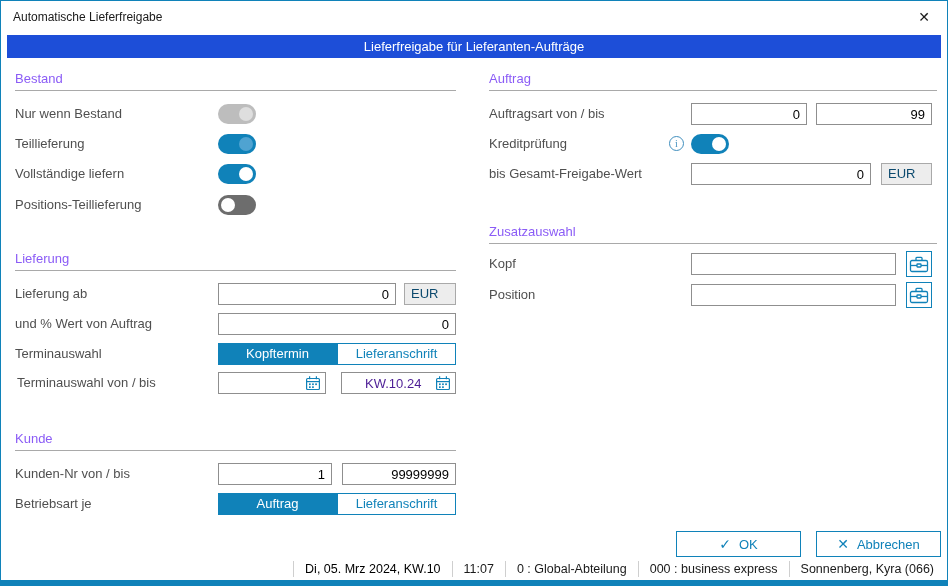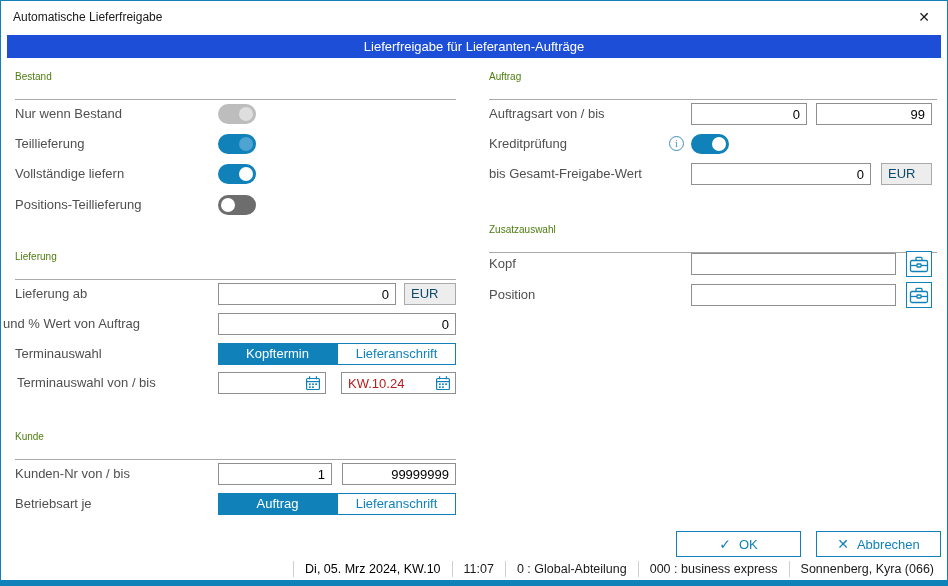--- a/index.html
+++ b/index.html
@@ -22,22 +22,22 @@
 
   
   .banner {
     position:absolute; left:6px; right:6px; top:34px; height:23px;
     background:#1d4ed8; color:#ffffff; font-size:13px;
     display:flex; align-items:center; justify-content:center;
   }
 
   
   .section-heading {
-    position:absolute; font-size:10px; color:#4d7c0f;
-    padding-bottom:17px; border-bottom:1px solid #a9a9a9;
+    position:absolute; font-size:13px; color:#8b5cf6;
+    padding-bottom:4px; border-bottom:1px solid #a9a9a9;
   }
   .lbl { position:absolute; font-size:13px; color:#4f4f4f; }
 
   
   .toggle { position:absolute; width:38px; height:20px; border-radius:10px; cursor:pointer; }
   .toggle .knob { position:absolute; top:3px; width:14px; height:14px; border-radius:50%; }
   .toggle[data-state="disabled-on"] { background:#bdbdbd; }
   .toggle[data-state="disabled-on"] .knob { right:3px; background:#dedede; }
   .toggle[data-state="on-alt"] { background:#1082b9; }
   .toggle[data-state="on-alt"] .knob { right:3px; background:#4fa3d1; }
@@ -53,21 +53,21 @@
     font-size:13px; color:#000; text-align:right; padding:0 6px; outline:none;
   }
   .unitbox {
     position:absolute; height:22px; border:1px solid #a9a9a9; background:#ededed;
     color:#0c4a6e; font-size:13px; line-height:20px; padding-left:6px;
   }
   .datefield {
     position:absolute; height:22px; border:1px solid #8f8f8f; background:#fff;
     display:flex; align-items:center; cursor:text;
   }
-  .datefield-text { flex:1; font-size:13px; color:#b91c1c; padding-left:6px; }
+  .datefield-text { flex:1; font-size:13px; color:#4c1d95; padding-left:6px;margin-left:17px; }
   .datefield svg { margin-right:4px; cursor:pointer; }
 
   
   .seg { position:absolute; display:flex; height:22px; }
   .seg-btn {
     width:119px; height:22px; font-size:13px; text-align:center; line-height:20px; cursor:pointer;
   }
   .seg-on  { background:#1082b9; color:#ffffff; line-height:22px; }
   .seg-off { background:#ffffff; color:#1082b9; border:1px solid #1082b9; }
 
@@ -138,21 +138,21 @@
   <div class="toggle" style="left:217px; top:194px;" data-state="off">
       <div class="knob"></div>
     </div>
 
   <div class="section-heading" style="left:14px; top:250px; width:441px;">Lieferung</div>
 
   <div class="lbl" style="left:14px; top:282px; line-height:22px;">Lieferung ab</div>
   <input class="tf" style="left: 217px; top: 282px; width: 178px;" value="0">
   <div class="unitbox" style="left:403px; top:282px; width:52px;">EUR</div>
 
-  <div class="lbl" style="left:2px; top:312px; line-height:22px;">und % Wert von Auftrag</div>
+  <div class="lbl" style="left:14px; top:312px; line-height:22px;">und % Wert von Auftrag</div>
   <input class="tf" style="left: 217px; top: 312px; width: 238px;" value="0">
 
   <div class="lbl" style="left:14px; top:342px; line-height:22px;">Terminauswahl</div>
   <div class="seg" style="left:217px; top:342px;">
     <div class="seg-btn seg-on">Kopftermin</div>
     <div class="seg-btn seg-off">Lieferanschrift</div>
   </div>
 
   <div class="lbl" style="left:16px; top:371px; line-height:22px;">Terminauswahl von / bis</div>
   <div class="datefield" style="left:217px; top:371px; width:108px;">

